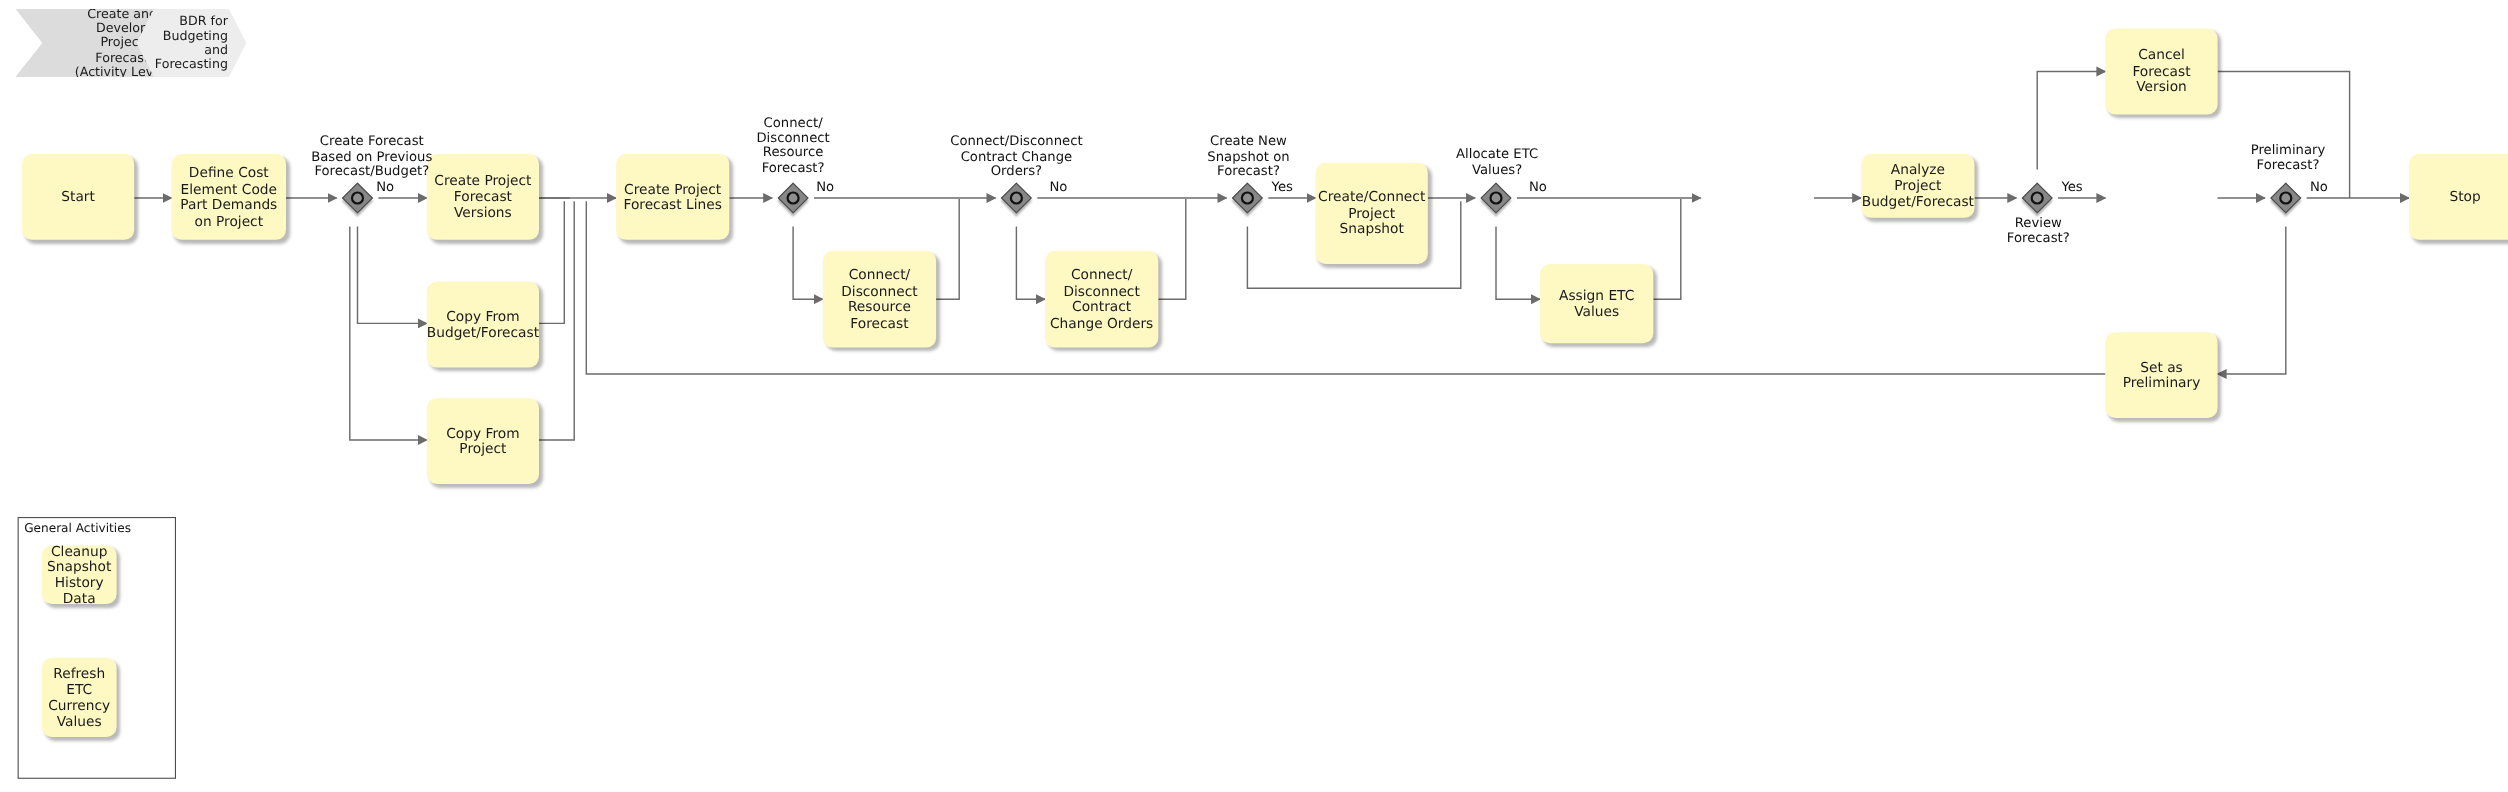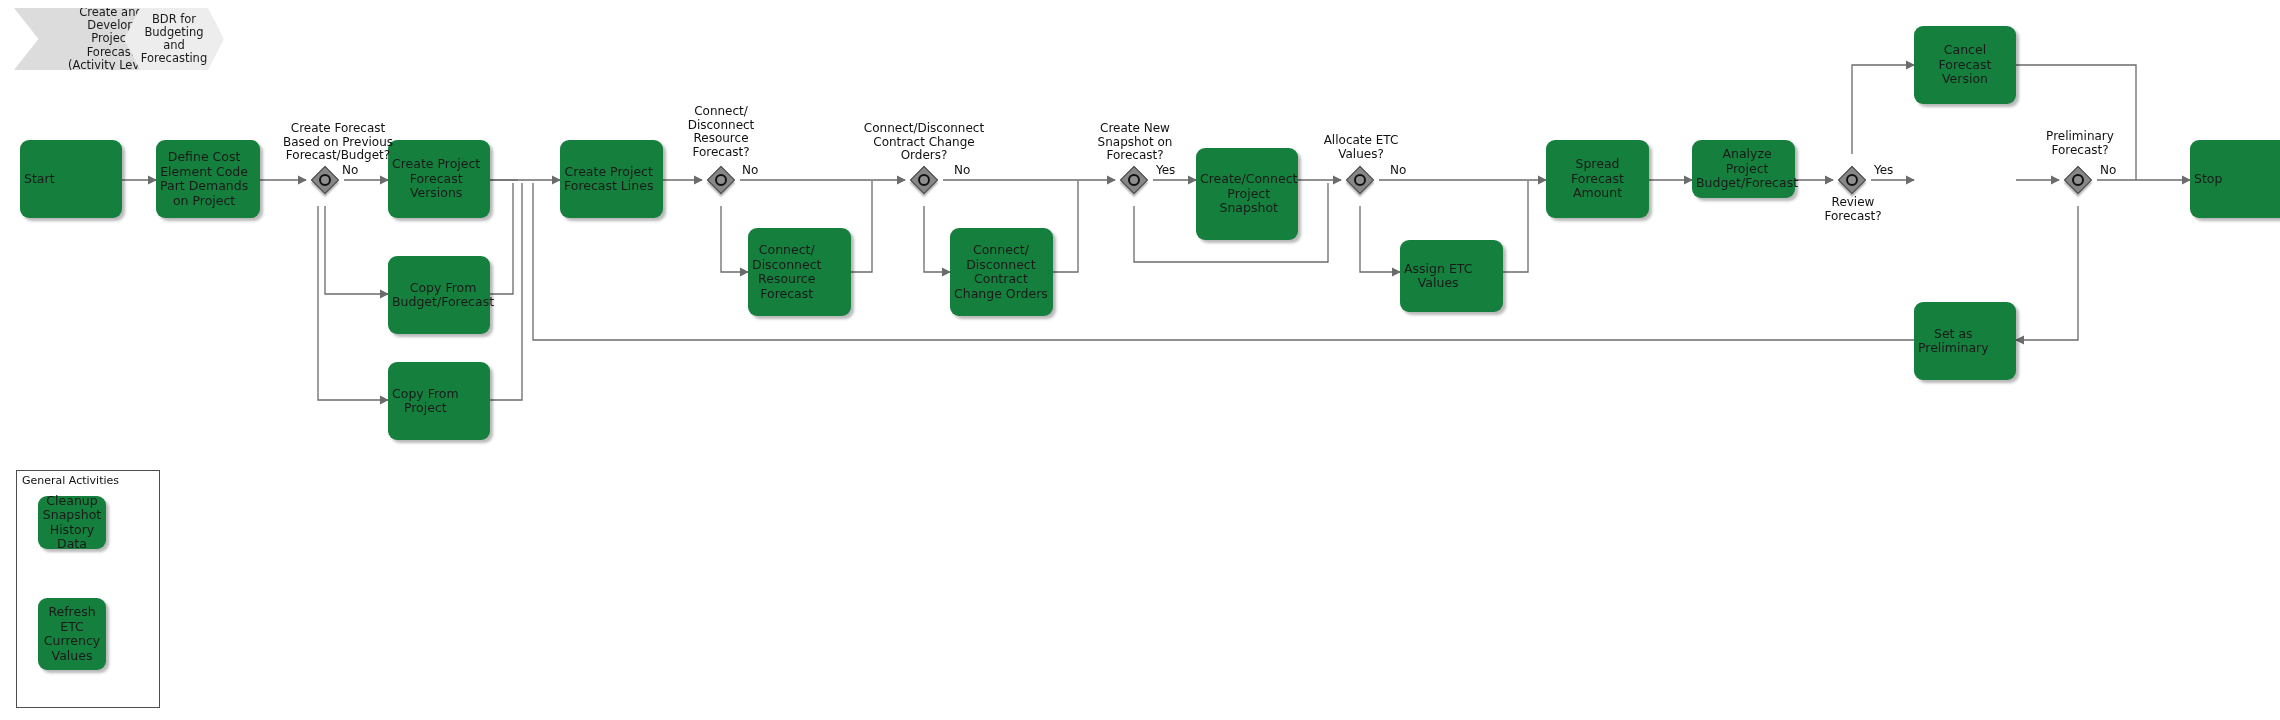--- a/index.html
+++ b/index.html
@@ -23,26 +23,26 @@
     top: 0;
     width: 2280px;
     height: 720px;
     pointer-events: none;
   }
 
   
   .task {
     position: absolute;
     box-sizing: border-box;
-    background: #15803d;
+    background: #fef9c3;
     border-radius: 9px;
     box-shadow: 3px 3px 3px rgba(0,0,0,0.28);
     display: flex;
     align-items: center;
-    justify-content: flex-start;
+    justify-content: center;
     text-align: center;
     color: #1a1a1a;
     font-size: 12.5px;
     line-height: 1.16;
     padding: 2px 4px;
     z-index: 3;
   }
   .task span { display: block; white-space: pre-line; }
 
   
@@ -92,21 +92,21 @@
     padding: 0 10px 0 16px;
     z-index: 3;
   }
   .hexa {
     position: absolute;
     box-sizing: border-box;
     background: #ededed;
     display: flex;
     align-items: center;
     justify-content: center;
-    text-align: center;
+    text-align: right;
     font-size: 11.5px;
     line-height: 1.15;
     color: #1a1a1a;
     clip-path: polygon(16% 0%, 84% 0%, 100% 50%, 84% 100%, 16% 100%, 0% 50%);
     filter: drop-shadow(3px 3px 2px rgba(0,0,0,0.22));
     padding: 0 8px;
     z-index: 3;
   }
   .chev span, .hexa span { display:block; white-space: pre-line; }
 
@@ -278,24 +278,20 @@
     <span>Create/Connect
 Project
 Snapshot</span>
   </div>
 
   <div class="task" style="left:1400px; top:240px; width:103px; height:72px;">
     <span>Assign ETC
 Values</span>
   </div>
 
-  <div class="task" style="left:1546px; top:140px; width:103px; height:78px;">
-    <span>Spread Forecast
-Amount</span>
-  </div>
 
   <div class="task" style="left:1692px; top:140px; width:103px; height:58px;">
     <span>Analyze
 Project
 Budget/Forecast</span>
   </div>
 
   <div class="task" style="left:1914px; top:26px; width:102px; height:78px;">
     <span>Cancel Forecast
 Version</span>

